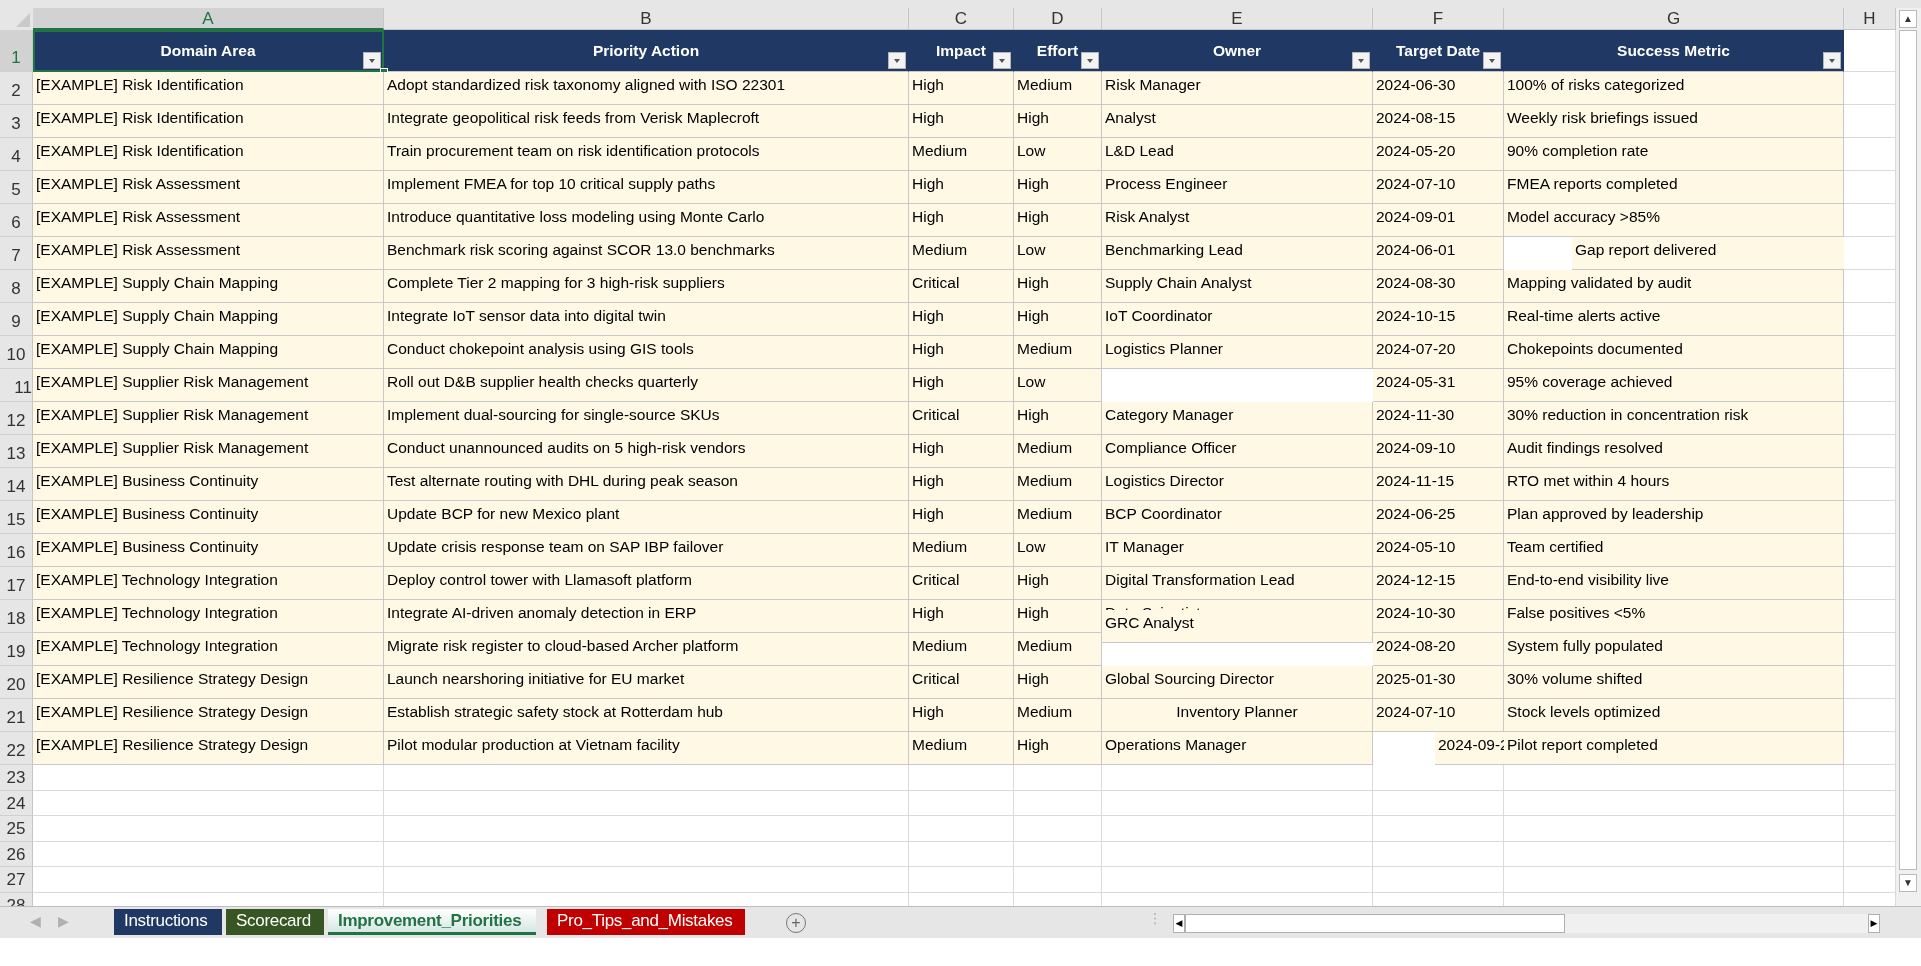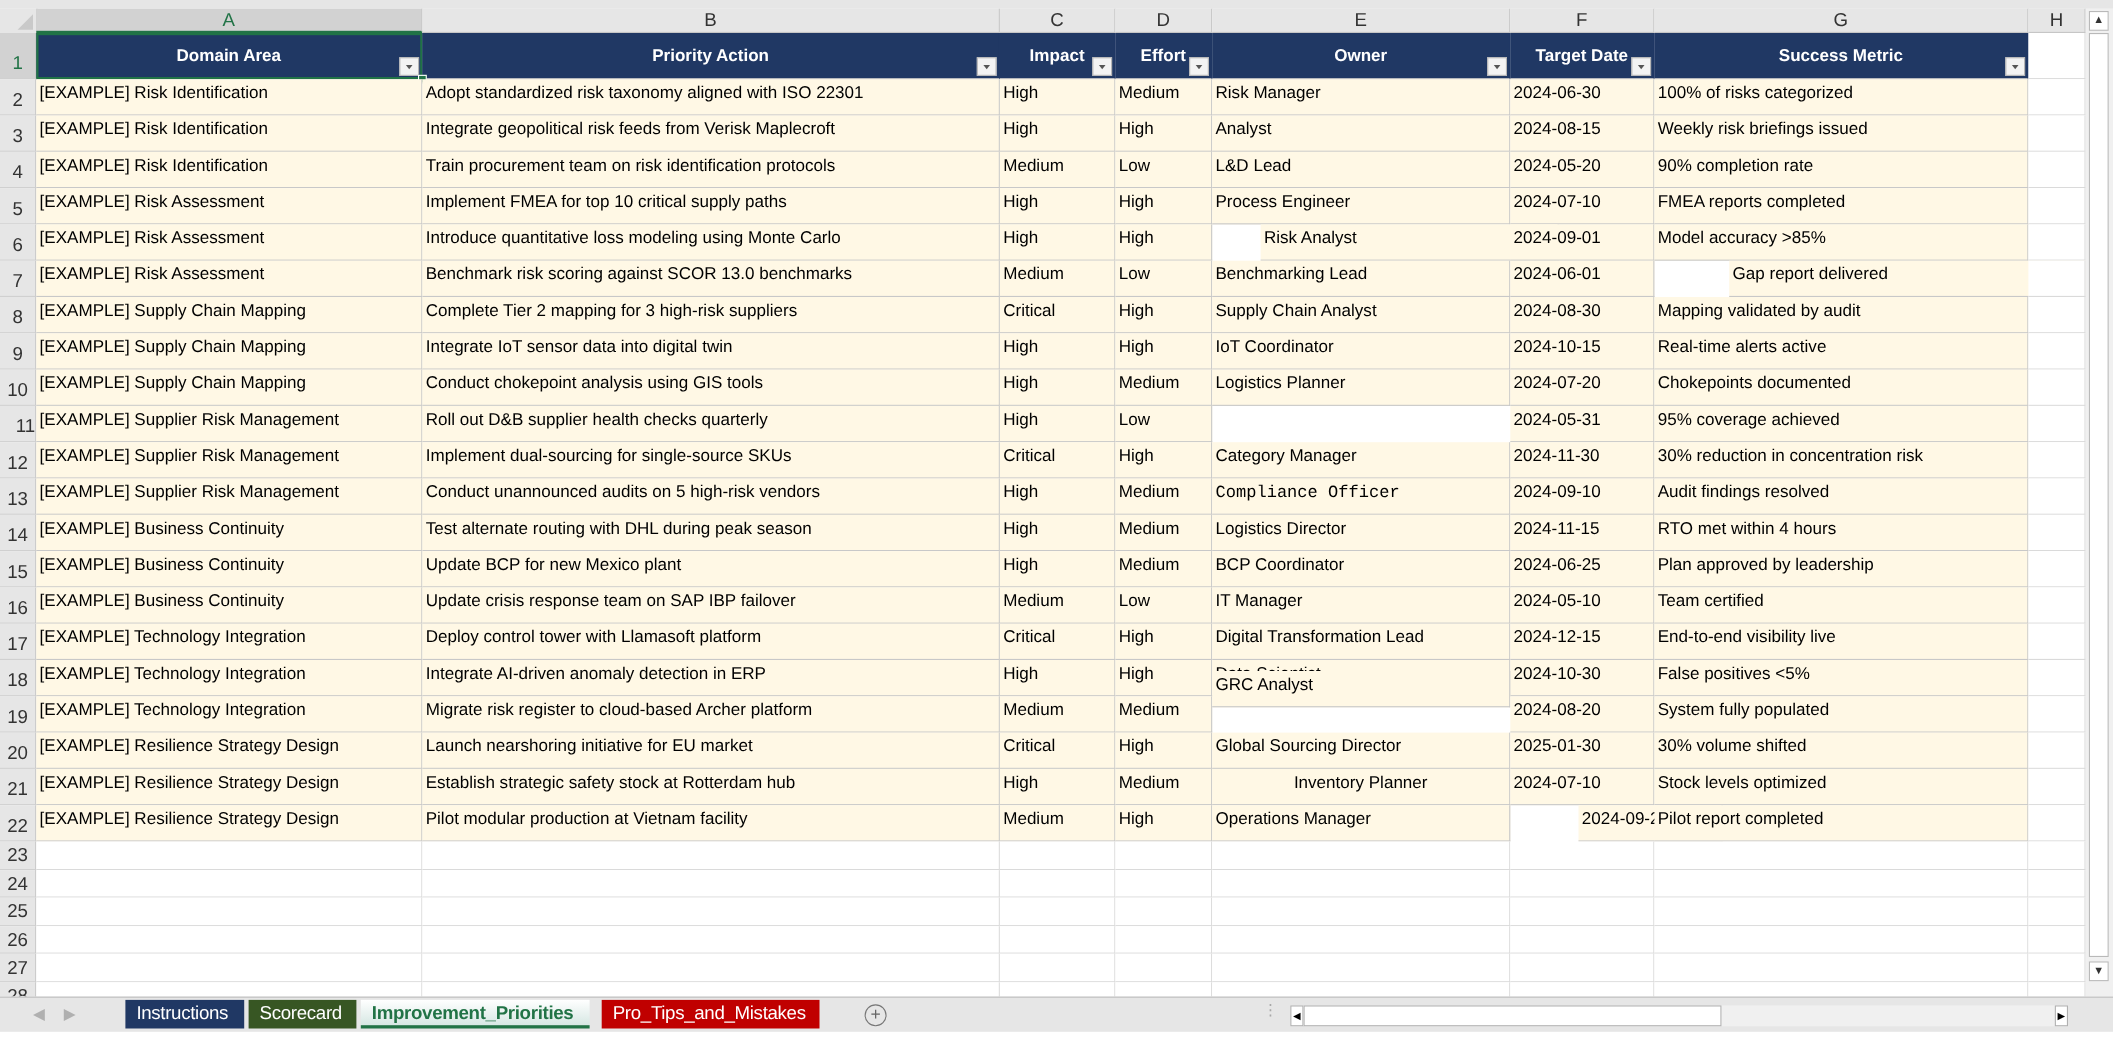--- a/index.html
+++ b/index.html
@@ -135,21 +135,21 @@
         <div class="cell data" style="left: 1102px; top: 171px; width: 271px; height: 33px;">Process Engineer</div>
         <div class="cell data" style="left: 1373px; top: 171px; width: 131px; height: 33px;">2024-07-10</div>
         <div class="cell data" style="left: 1504px; top: 171px; width: 340px; height: 33px;">FMEA reports completed</div>
         <div class="cell empty" style="left: 1844px; top: 171px; width: 52px; height: 33px;"></div>
       </div>
       <div>
         <div class="cell data" style="left: 33px; top: 204px; width: 351px; height: 33px;">[EXAMPLE] Risk Assessment</div>
         <div class="cell data" style="left: 384px; top: 204px; width: 525px; height: 33px;">Introduce quantitative loss modeling using Monte Carlo</div>
         <div class="cell data" style="left: 909px; top: 204px; width: 105px; height: 33px;">High</div>
         <div class="cell data" style="left: 1014px; top: 204px; width: 88px; height: 33px;">High</div>
-        <div class="cell data" style="left: 1102px; top: 204px; width: 271px; height: 33px; margin-left: 44px;">Risk Analyst</div>
+        <div class="cell data" style="left: 1102px; top: 204px; width: 271px; height: 33px;">Risk Analyst</div>
         <div class="cell data" style="left: 1373px; top: 204px; width: 131px; height: 33px;">2024-09-01</div>
         <div class="cell data" style="left: 1504px; top: 204px; width: 340px; height: 33px;">Model accuracy &gt;85%</div>
         <div class="cell empty" style="left: 1844px; top: 204px; width: 52px; height: 33px;"></div>
       </div>
       <div>
         <div class="cell data" style="left: 33px; top: 237px; width: 351px; height: 33px;">[EXAMPLE] Risk Assessment</div>
         <div class="cell data" style="left: 384px; top: 237px; width: 525px; height: 33px;">Benchmark risk scoring against SCOR 13.0 benchmarks</div>
         <div class="cell data" style="left: 909px; top: 237px; width: 105px; height: 33px;">Medium</div>
         <div class="cell data" style="left: 1014px; top: 237px; width: 88px; height: 33px;">Low</div>
         <div class="cell data" style="left: 1102px; top: 237px; width: 271px; height: 33px;">Benchmarking Lead</div>
@@ -205,21 +205,21 @@
         <div class="cell data" style="left: 1102px; top: 402px; width: 271px; height: 33px;">Category Manager</div>
         <div class="cell data" style="left: 1373px; top: 402px; width: 131px; height: 33px;">2024-11-30</div>
         <div class="cell data" style="left: 1504px; top: 402px; width: 340px; height: 33px;">30% reduction in concentration risk</div>
         <div class="cell empty" style="left: 1844px; top: 402px; width: 52px; height: 33px;"></div>
       </div>
       <div>
         <div class="cell data" style="left: 33px; top: 435px; width: 351px; height: 33px;">[EXAMPLE] Supplier Risk Management</div>
         <div class="cell data" style="left: 384px; top: 435px; width: 525px; height: 33px;">Conduct unannounced audits on 5 high-risk vendors</div>
         <div class="cell data" style="left: 909px; top: 435px; width: 105px; height: 33px;">High</div>
         <div class="cell data" style="left: 1014px; top: 435px; width: 88px; height: 33px;">Medium</div>
-        <div class="cell data" style="left: 1102px; top: 435px; width: 271px; height: 33px; font-family: Liberation Mono, monospace;">Compliance Officer</div>
+        <div class="cell data" style="left: 1102px; top: 435px; width: 271px; height: 33px;">Compliance Officer</div>
         <div class="cell data" style="left: 1373px; top: 435px; width: 131px; height: 33px;">2024-09-10</div>
         <div class="cell data" style="left: 1504px; top: 435px; width: 340px; height: 33px;">Audit findings resolved</div>
         <div class="cell empty" style="left: 1844px; top: 435px; width: 52px; height: 33px;"></div>
       </div>
       <div>
         <div class="cell data" style="left: 33px; top: 468px; width: 351px; height: 33px;">[EXAMPLE] Business Continuity</div>
         <div class="cell data" style="left: 384px; top: 468px; width: 525px; height: 33px;">Test alternate routing with DHL during peak season</div>
         <div class="cell data" style="left: 909px; top: 468px; width: 105px; height: 33px;">High</div>
         <div class="cell data" style="left: 1014px; top: 468px; width: 88px; height: 33px;">Medium</div>
         <div class="cell data" style="left: 1102px; top: 468px; width: 271px; height: 33px;">Logistics Director</div>

